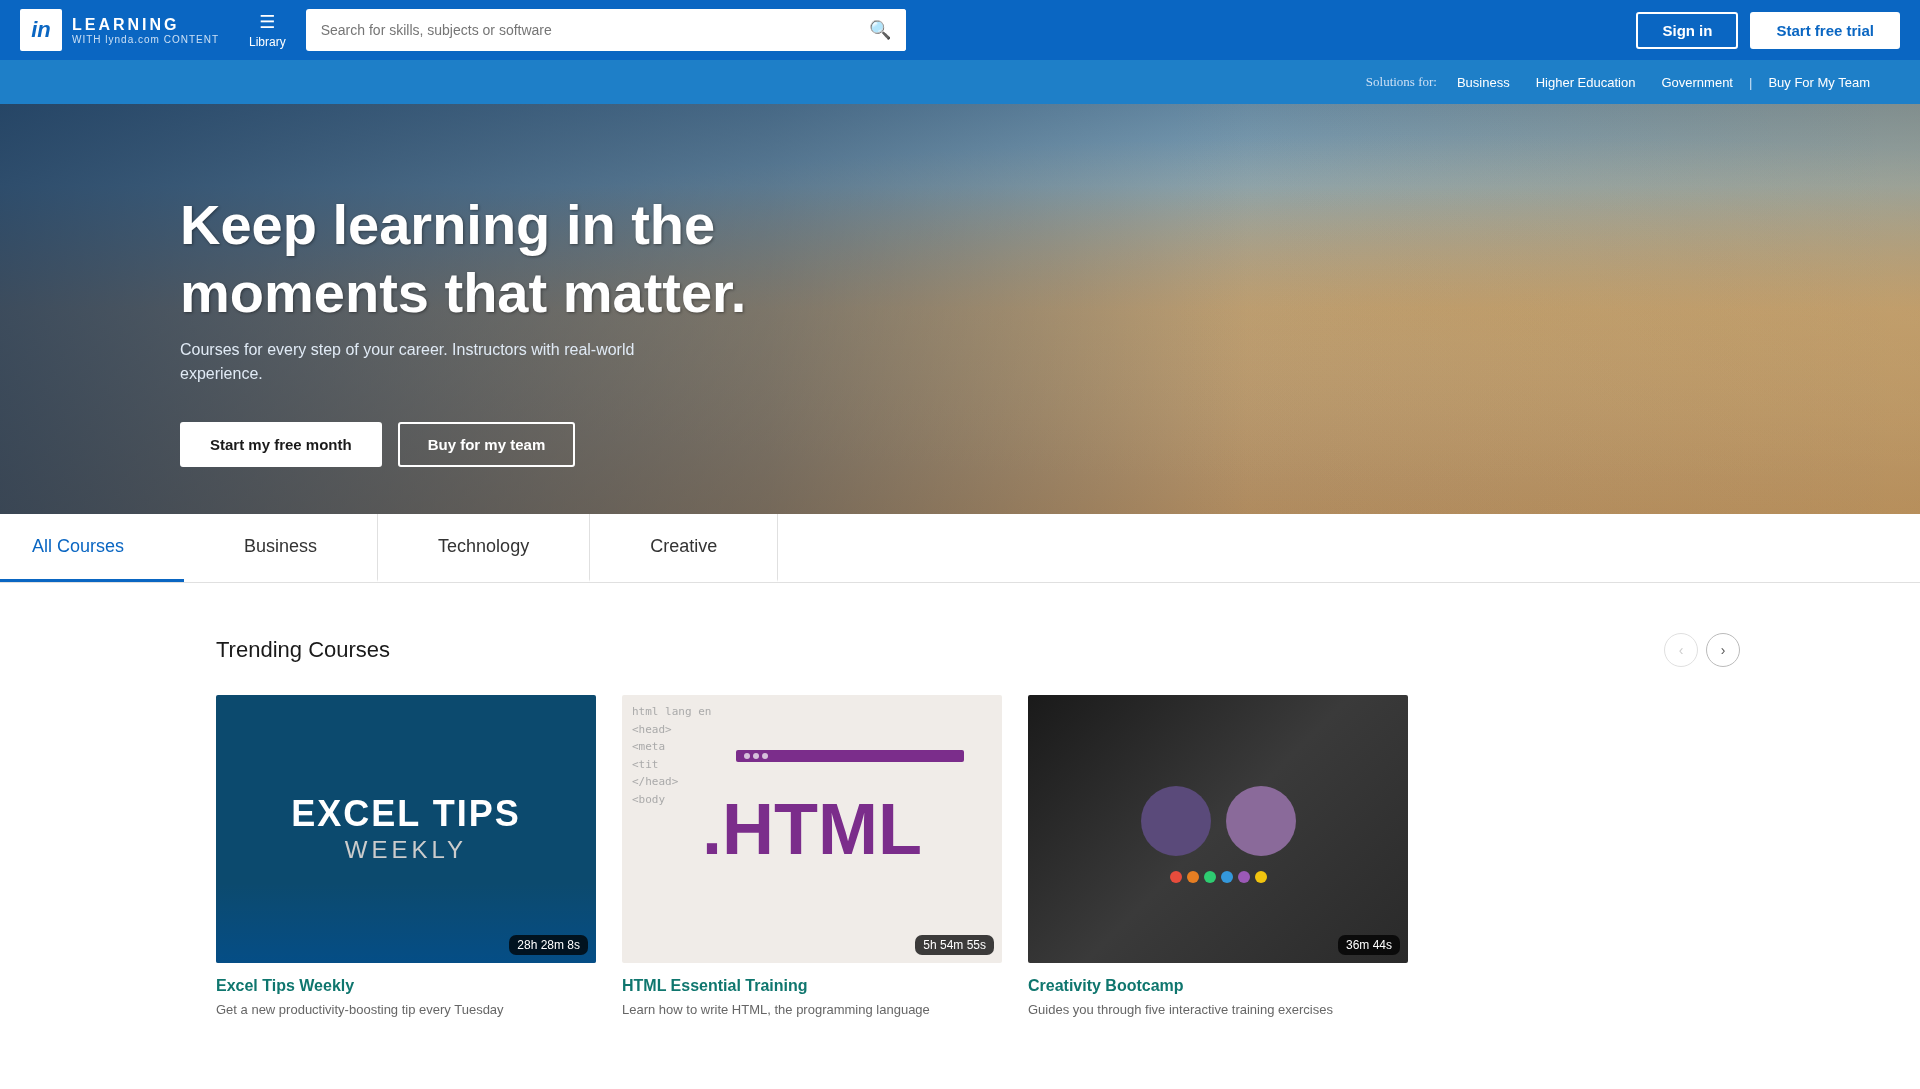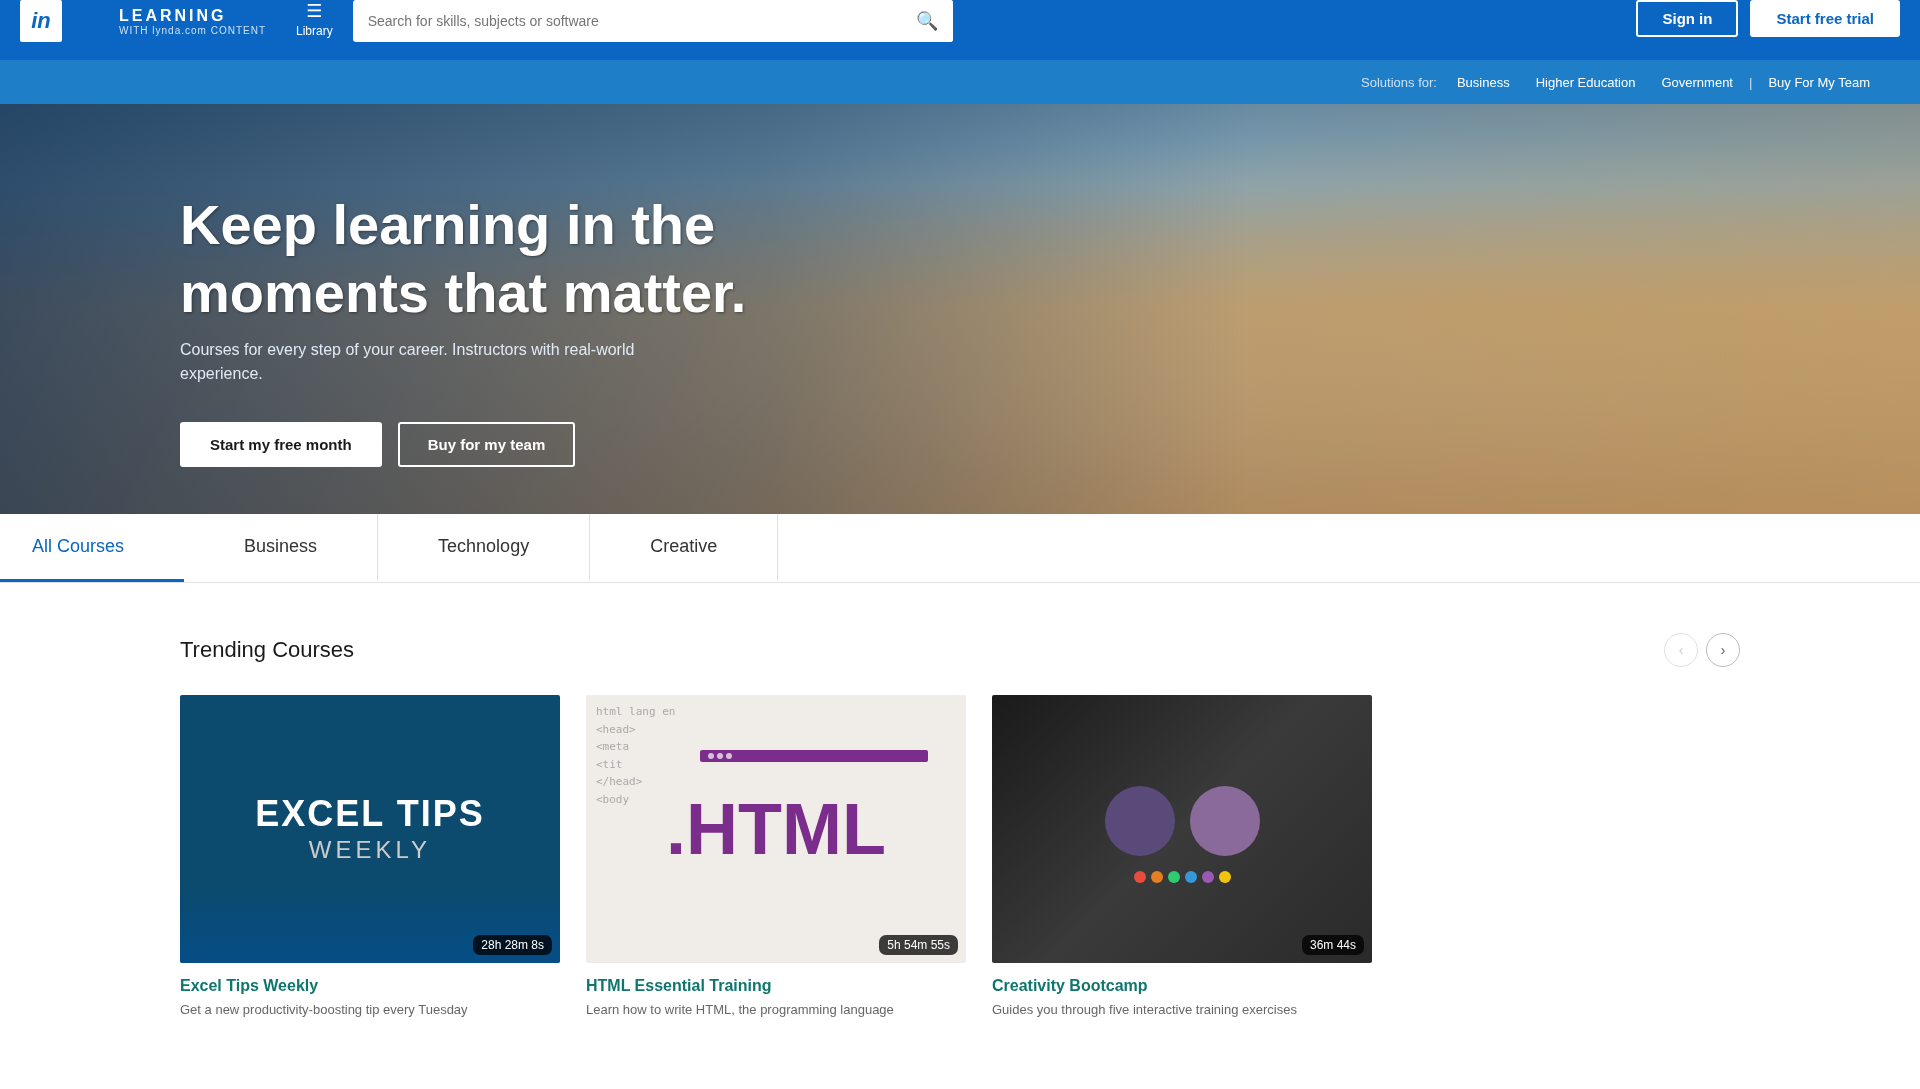--- a/index.html
+++ b/index.html
@@ -3,21 +3,21 @@
   <meta charset="utf-8">
   <style>
     * { margin: 0; padding: 0; box-sizing: border-box; }
     body { font-family: 'Segoe UI', Arial, sans-serif; background: #fff; width: 1920px; min-height: 1089px; overflow-x: hidden; }
 
     
     .header {
       background: #0a66c2;
       height: 60px;
       display: flex;
-      align-items: flex-start;
+      align-items: center;
       padding: 0 20px;
       position: relative;
       z-index: 10;
     }
     .logo-area {
       display: flex;
       align-items: center;
       gap: 10px;
       margin-right: 30px;
     }
@@ -32,21 +32,20 @@
     }
     .linkedin-in {
       font-weight: 900;
       font-size: 22px;
       color: #0a66c2;
       font-style: italic;
     }
     .logo-text-area {
       display: flex;
       flex-direction: column;
-      margin-left: 47px;
     }
     .logo-learning {
       color: #fff;
       font-size: 16px;
       font-weight: 700;
       letter-spacing: 3px;
       text-transform: uppercase;
     }
     .logo-lynda {
       color: #cce0f5;
@@ -125,20 +124,21 @@
       display: flex;
       align-items: center;
       justify-content: flex-end;
       padding: 0 40px;
       gap: 6px;
     }
     .sub-header-solutions {
       color: #cce0f5;
       font-size: 13px;
       margin-right: 4px;
+      font-family: Liberation Serif, serif;
     }
     .sub-header-link {
       color: #fff;
       font-size: 13px;
       text-decoration: none;
       padding: 0 10px;
       cursor: pointer;
     }
     .sub-header-divider {
       color: #cce0f5;
@@ -248,20 +248,21 @@
       padding-left: 32px;
     }
     .tab-item:not(.active) {
       border-right: 1px solid #e0e0e0;
     }
 
     
     .trending-section {
       padding: 50px 180px 40px;
       background: #fff;
+      margin-left: 36px;
     }
     .trending-header {
       display: flex;
       align-items: center;
       justify-content: space-between;
       margin-bottom: 28px;
     }
     .trending-title {
       font-size: 22px;
       font-weight: 400;

